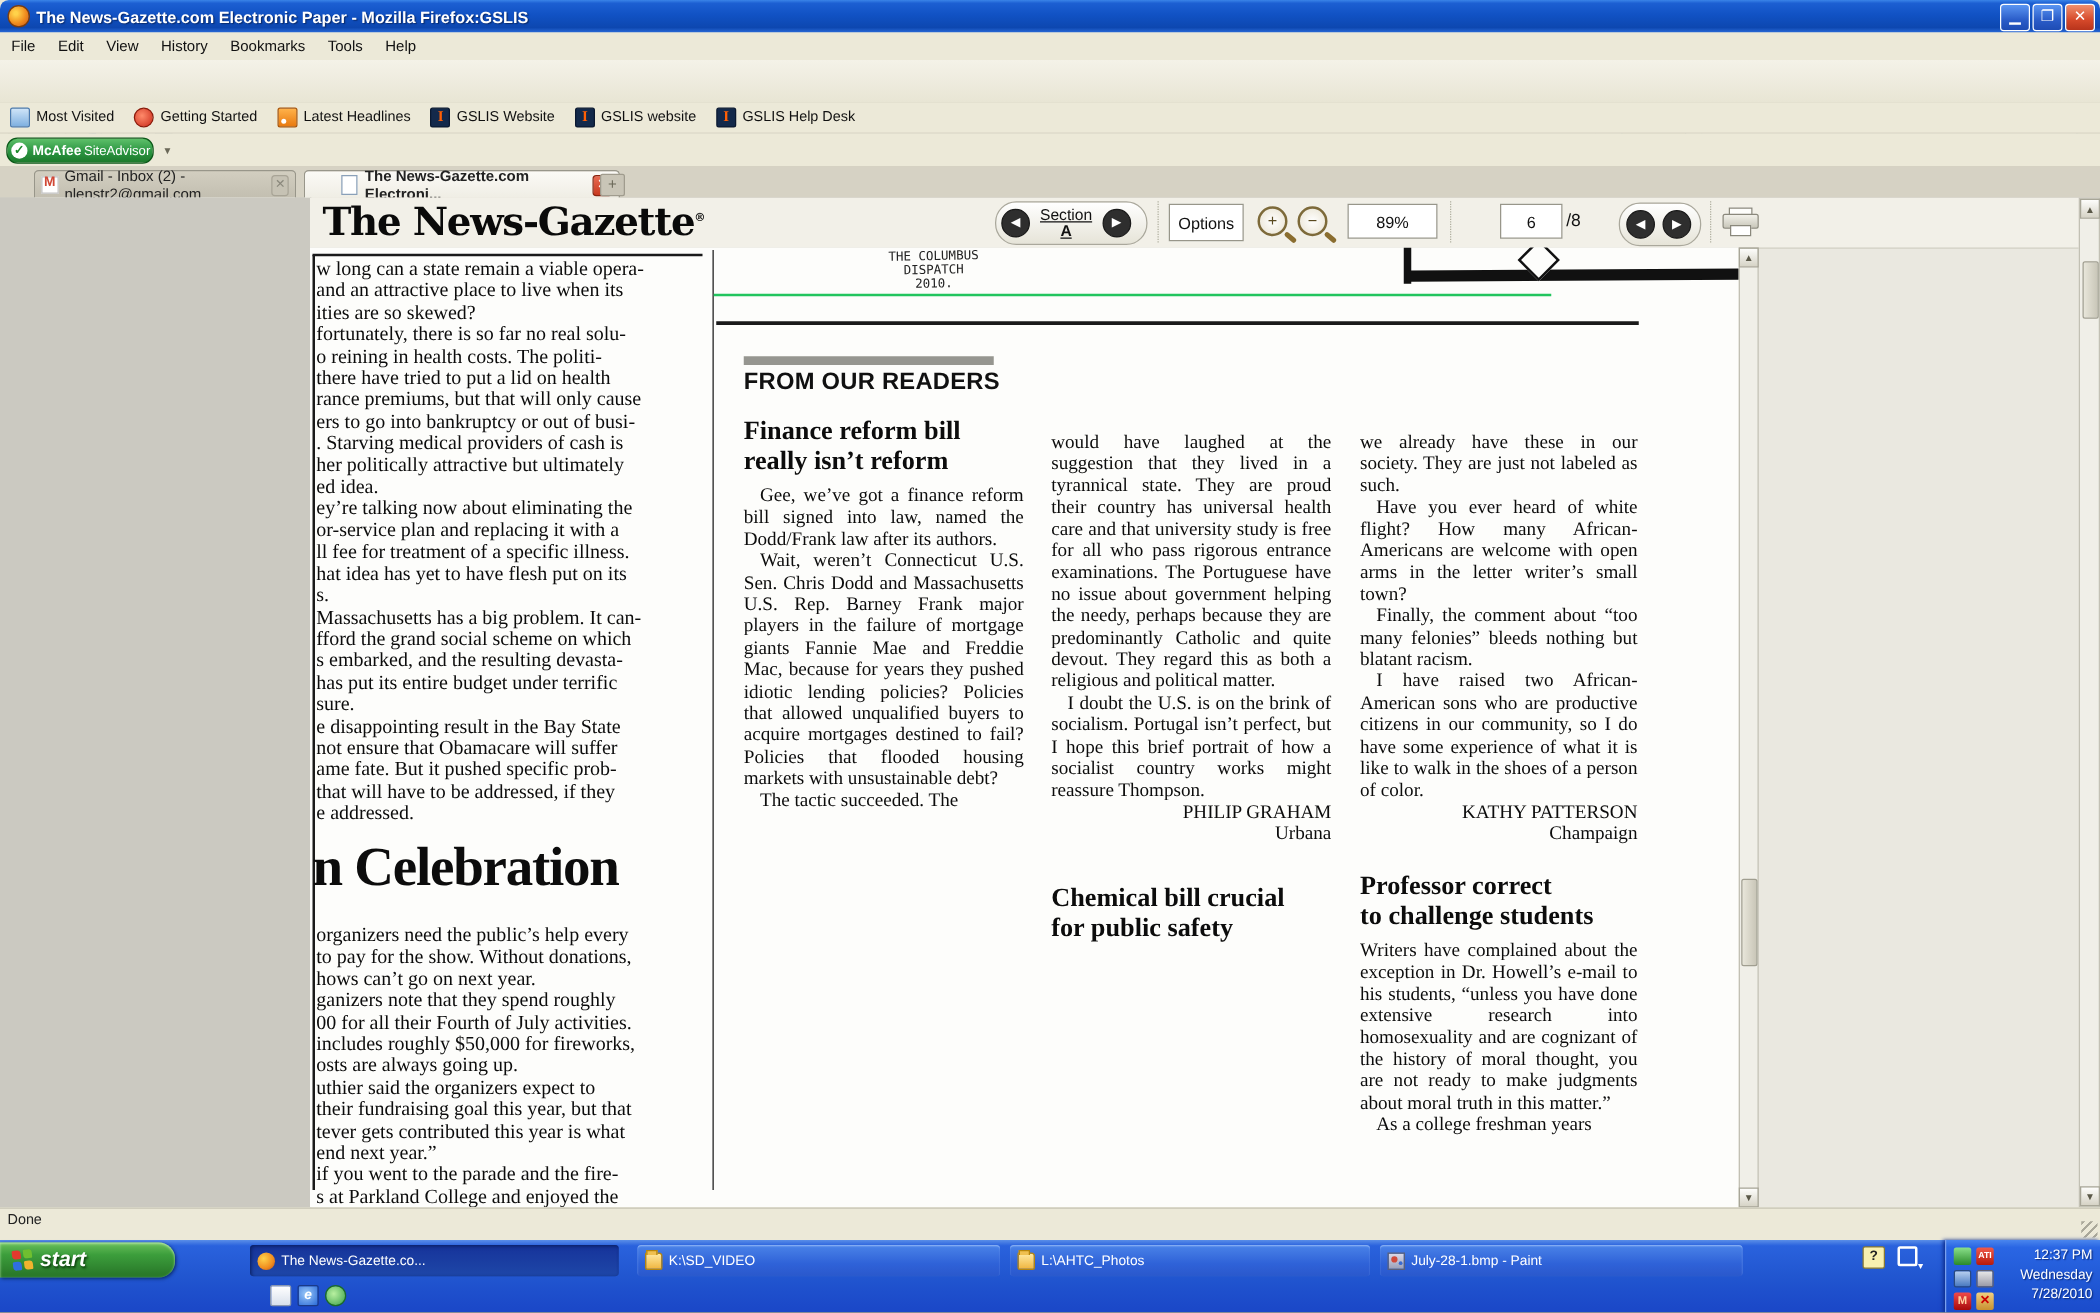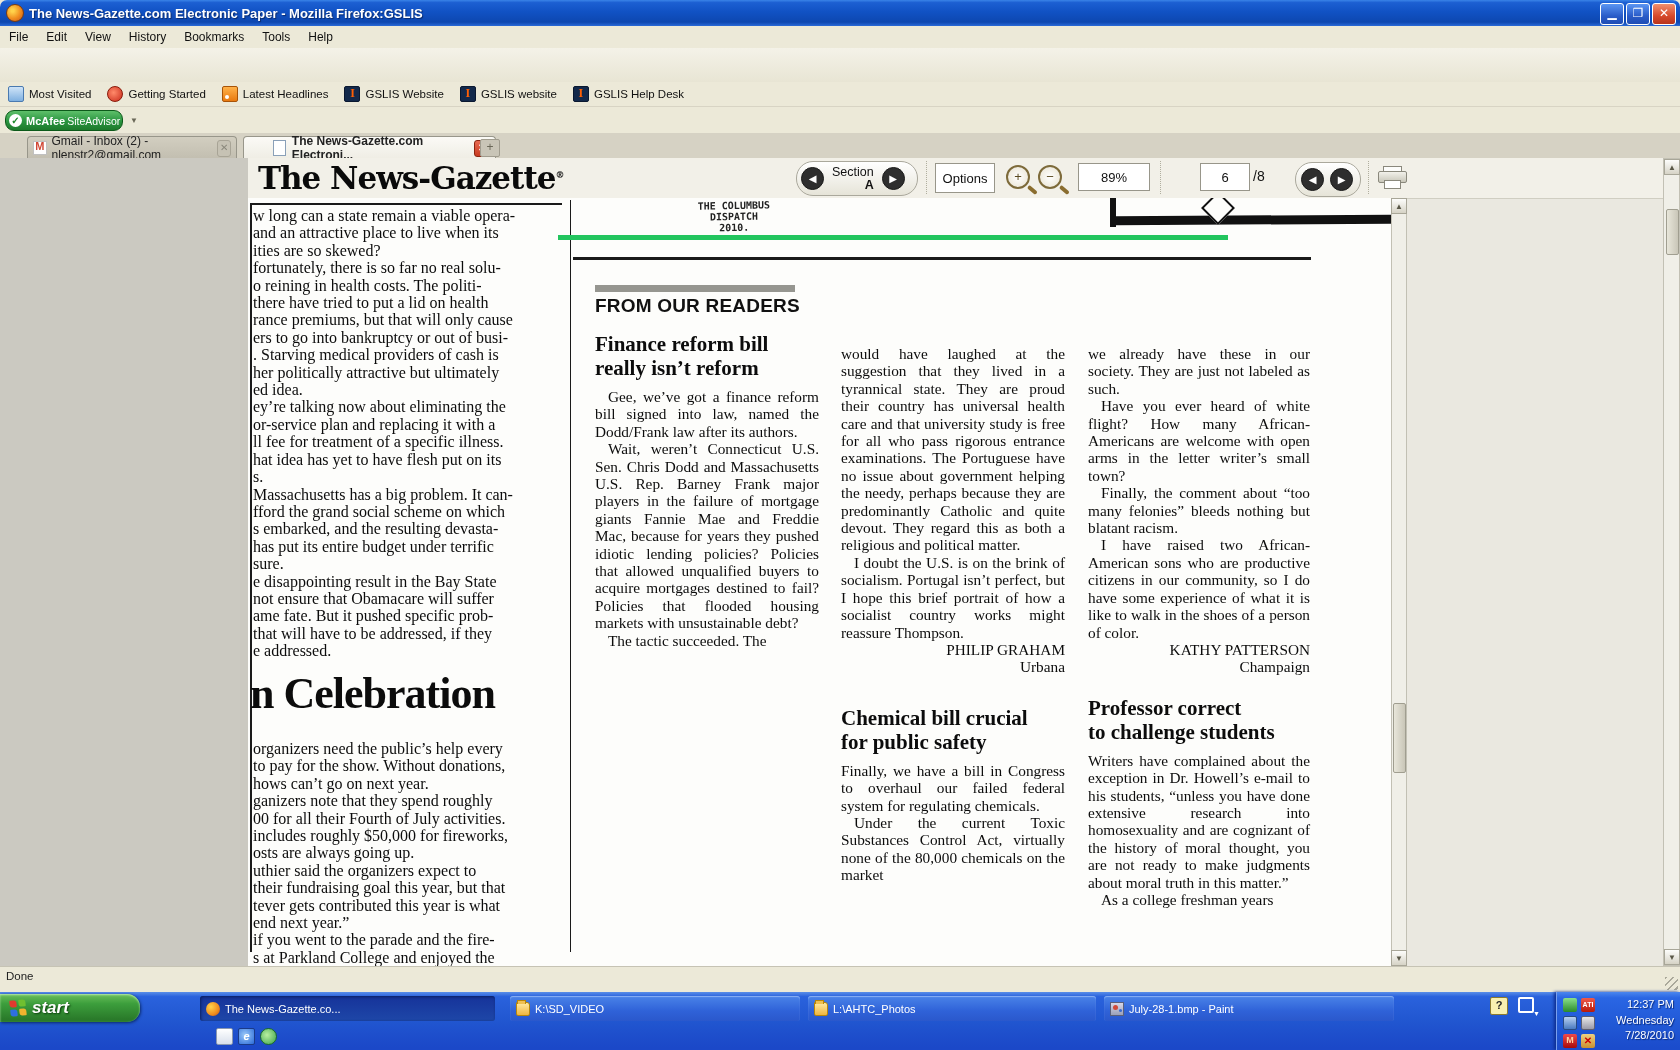--- a/index.html
+++ b/index.html
@@ -85,21 +85,21 @@
   #content{left:0;top:158px;width:1680px;height:808px;background:#eae8e0;overflow:hidden;}
   #leftstrip{left:0;top:0;width:248px;height:808px;background:#cbc9c1;border-right:1px solid #b4b2aa;}
   #viewertoolbar{left:248px;top:0;width:1415px;height:40px;background:#f2f0e8;border-bottom:1px solid #d0cec2;}
   #nglogo{left:10px;top:2px;font-family:"DejaVu Serif",serif;font-weight:bold;font-size:31px;color:#0a0a0a;
     letter-spacing:-1px;white-space:nowrap;}
   #nglogo sup{font-size:9px;}
   .pill{position:absolute;height:33px;border:1px solid #aaa89c;border-radius:17px;
     background:linear-gradient(#ffffff,#e6e4d8);display:flex;align-items:center;}
   .circbtn{width:21px;height:21px;border-radius:50%;background:#2e2e2e;color:#fff;font-size:10px;
     text-align:center;line-height:21px;border:1px solid #1a1a1a;}
-  .sectxt{text-align:right;line-height:13px;font-size:12.5px;color:#111;margin:16px 8px;}
+  .sectxt{text-align:center;line-height:13px;font-size:12.5px;color:#111;margin:16px 8px;text-decoration:underline;}
   .dotsep{position:absolute;top:3px;width:1px;height:33px;border-left:1px dotted #b0ae9e;}
   .toolbox{position:absolute;background:#fff;border:1px solid #98968a;color:#111;font-size:13px;
     display:flex;align-items:center;justify-content:center;}
   .mag{position:absolute;width:20px;height:20px;border:2.5px solid #7d6a3a;border-radius:50%;
     background:radial-gradient(#ffffff,#e8e2d0);color:#5a4a20;font-size:13px;line-height:19px;text-align:center;}
   .mag::after{content:"";position:absolute;width:11px;height:3.5px;background:#8a6d2f;border-radius:2px;
     right:-10px;bottom:-4px;transform:rotate(40deg);}
   .printer{position:absolute;width:28px;height:22px;}
   .printer .ptop{position:absolute;left:5px;top:0;width:17px;height:6px;background:#fdfdfb;border:1px solid #8a887c;}
   .printer .pbody{position:absolute;left:0;top:5px;width:27px;height:10px;border-radius:2px;
@@ -313,21 +313,21 @@
         <div class="pout"></div>
       </div>
     </div>
 
     <div id="page" class="abs">
 
       <div class="rule" style="left:2px;top:6px;width:1.5px;height:748px;"></div>
       <div class="rule" style="left:2px;top:5px;width:312px;height:1.5px;"></div>
       <div class="rule" style="left:322px;top:2px;width:1.2px;height:752px;"></div>
 
-      <div class="abs" style="left:310px;top:0;width:670px;height:37px;border-bottom:5px solid #22c55e;font-weight:bold;">
+      <div class="abs" style="left:323px;top:0;width:670px;height:37px;border-bottom:2px solid #22c55e;">
         <div class="cartoon-credit" style="left:116px;top:2px;width:120px;">
           <div>THE COLUMBUS DISPATCH</div>
           <div>2010.</div>
         </div>
         <div class="abs" style="left:552px;top:0;width:6px;height:29px;background:#111;"></div>
         <div class="abs" style="left:554px;top:17px;width:440px;height:9px;background:#111;transform:rotate(-0.35deg);border-radius:3px;"></div>
         <div class="abs" style="left:648px;top:-2px;width:20px;height:20px;border:2.5px solid #111;background:#fdfdfb;transform:rotate(45deg);"></div>
       </div>
       <div class="rule" style="left:325px;top:59px;width:738px;height:2.5px;"></div>
 
@@ -395,24 +395,20 @@
         <div>
             <div class="np-p">would have laughed at the suggestion that they lived in a tyrannical state. They are proud their country has universal health care and that university study is free for all who pass rigorous entrance examinations. The Portuguese have no issue about government helping the needy, perhaps because they are predominantly Catholic and quite devout. They regard this as both a religious and political matter.</div>
             <div class="np-p">I doubt the U.S. is on the brink of socialism. Portugal isn’t perfect, but I hope this brief portrait of how a socialist country works might reassure Thompson.</div>
           </div>
         <div class="np-sig">PHILIP GRAHAM</div>
         <div class="np-sig">Urbana</div>
         <div class="np-h2 mt">
           <div>Chemical bill crucial</div>
           <div>for public safety</div>
         </div>
-        <div>
-            <div class="np-p">Finally, we have a bill in Congress to overhaul our failed federal system for regulating chemicals.</div>
-            <div class="np-p">Under the current Toxic Substances Control Act, virtually none of the 80,000 chemicals on the market</div>
-          </div>
       </div>
 
       <div class="np-col cont" style="left:840px;top:147px;width:222px;">
         <div>
             <div class="np-p">we already have these in our society. They are just not labeled as such.</div>
             <div class="np-p">Have you ever heard of white flight? How many African-Americans are welcome with open arms in the letter writer’s small town?</div>
             <div class="np-p">Finally, the comment about “too many felonies” bleeds nothing but blatant racism.</div>
             <div class="np-p">I have raised two African-American sons who are productive citizens in our community, so I do have some experience of what it is like to walk in the shoes of a person of color.</div>
           </div>
         <div class="np-sig">KATHY PATTERSON</div>

